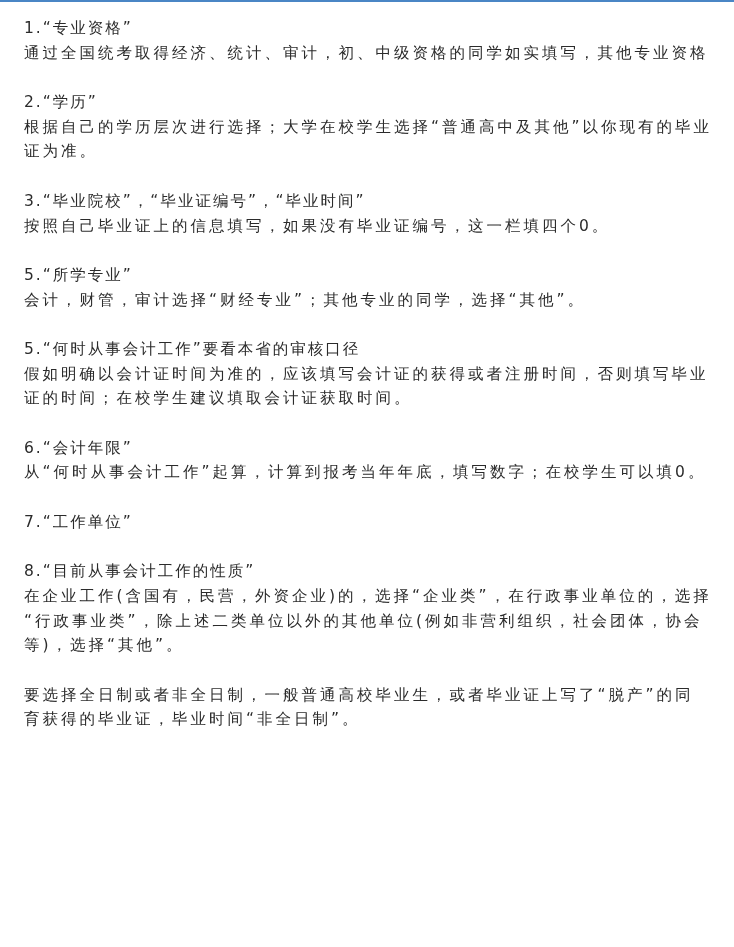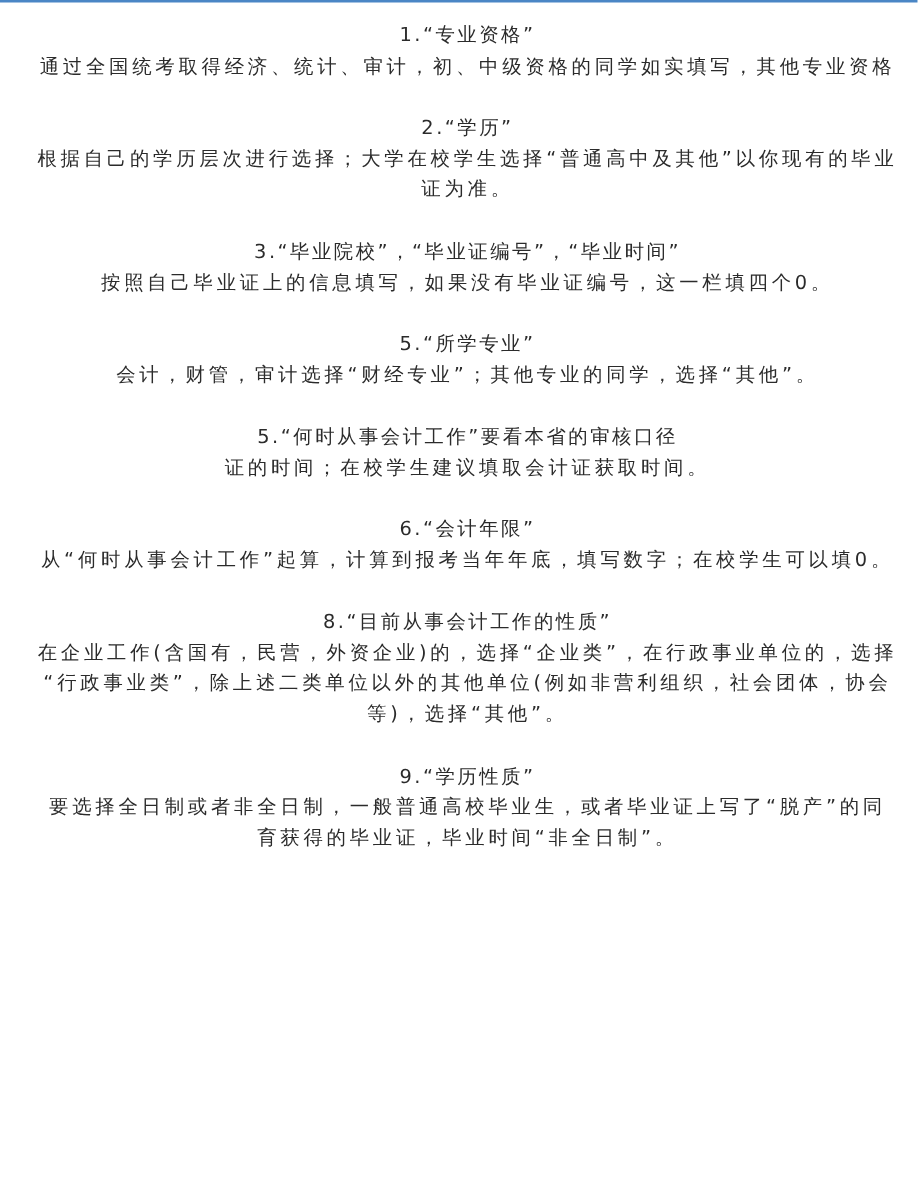--- a/index.html
+++ b/index.html
@@ -27,21 +27,20 @@
       left: 24px;
       top: 16px;
       width: 700px;
       color: #2b2b2b;
       font-size: 15.5px;
       line-height: 24.7px;
       letter-spacing: 3px;
     }
     .section {
       margin: 0 0 24.7px 0;
-      text-align: center;
     }
     .line {
       display: block;
       white-space: nowrap;
       height: 24.7px;
     }
     .heading {
       letter-spacing: 2px;
     }
   </style>
@@ -68,38 +67,39 @@
     <span class="line">按照自己毕业证上的信息填写，如果没有毕业证编号，这一栏填四个0。</span>
   </div>
 
   <div class="section">
     <span class="line heading">5.“所学专业”</span>
     <span class="line">会计，财管，审计选择“财经专业”；其他专业的同学，选择“其他”。</span>
   </div>
 
   <div class="section">
     <span class="line heading">5.“何时从事会计工作”要看本省的审核口径</span>
+    <span class="line">假如明确以会计证时间为准的，应该填写会计证的获得或者注册时间，否则填写毕业</span>
     <span class="line">证的时间；在校学生建议填取会计证获取时间。</span>
   </div>
 
   <div class="section">
     <span class="line heading">6.“会计年限”</span>
     <span class="line">从“何时从事会计工作”起算，计算到报考当年年底，填写数字；在校学生可以填0。</span>
   </div>
 
   <div class="section">
+    <span class="line heading">7.“工作单位”</span>
   </div>
 
   <div class="section">
     <span class="line heading">8.“目前从事会计工作的性质”</span>
     <span class="line">在企业工作(含国有，民营，外资企业)的，选择“企业类”，在行政事业单位的，选择</span>
     <span class="line">“行政事业类”，除上述二类单位以外的其他单位(例如非营利组织，社会团体，协会</span>
     <span class="line">等)，选择“其他”。</span>
   </div>
 
   <div class="section">
-    <span class="line heading">9.“学历性质”</span>
     <span class="line">要选择全日制或者非全日制，一般普通高校毕业生，或者毕业证上写了“脱产”的同</span>
     <span class="line">育获得的毕业证，毕业时间“非全日制”。</span>
   </div>
 
 
 </div>
 
 </body></html>

